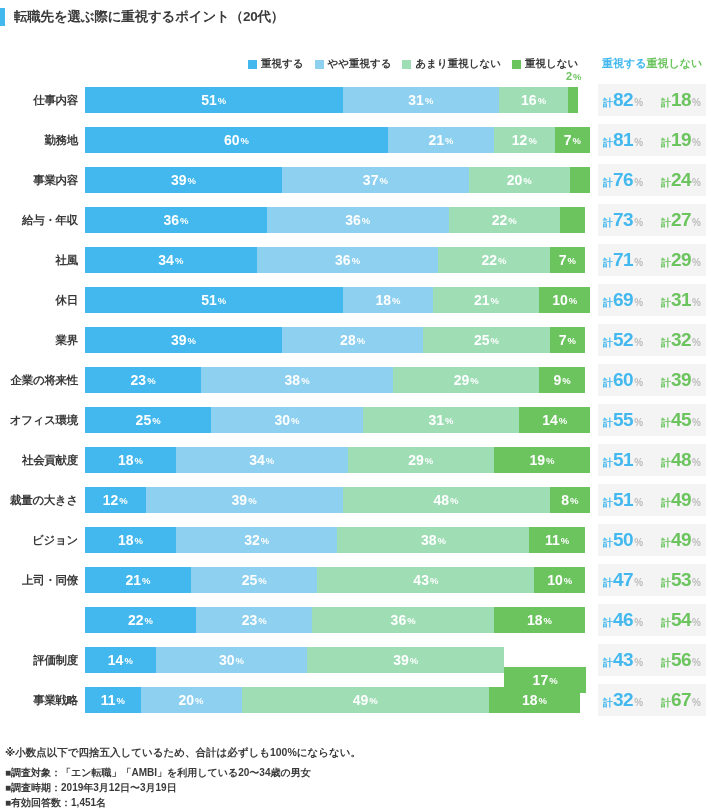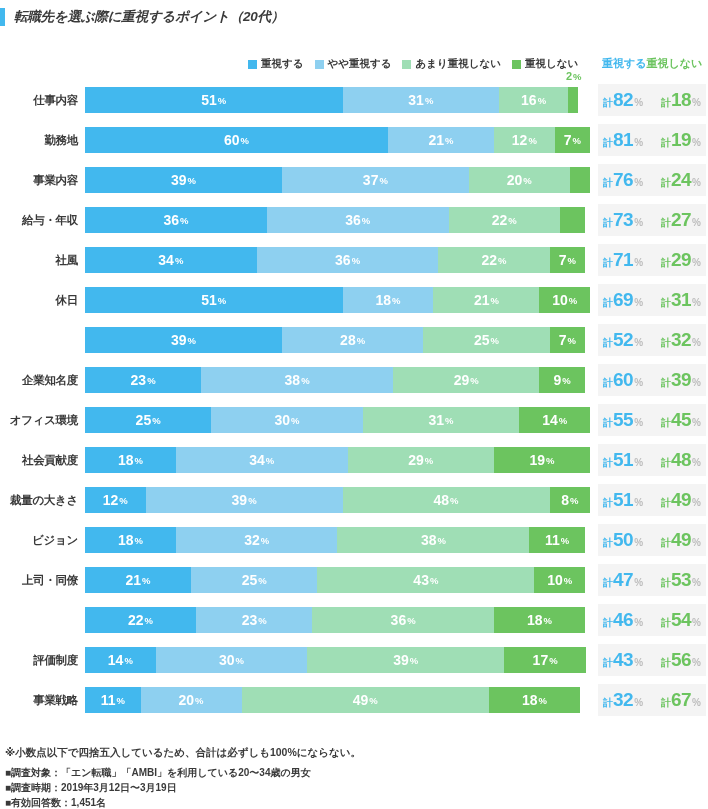--- a/index.html
+++ b/index.html
@@ -30,21 +30,20 @@
     height: 18px;
     background: #42b8ee;
     margin-right: 9px;
   }
   #title-text {
     font-size: 13.5px;
     font-weight: bold;
     color: #3a3a3a;
     letter-spacing: -0.2px;
     white-space: nowrap;
-    font-style: italic;
   }
 
   
   #legend {
     position: absolute;
     left: 248px;
     top: 57px;
     display: flex;
     align-items: center;
     gap: 11px;
@@ -456,20 +455,21 @@
           <span class="summary-pct">%</span>
         </div>
         <div class="summary-val summary-no">
           <span class="summary-prefix">計</span>
           <span class="summary-num">31</span>
           <span class="summary-pct">%</span>
         </div>
       </div>
     </div>
     <div class="row">
+      <div class="row-label">業界</div>
       <div class="bar">
         <div class="seg s1" style="width: 196.95px;">
           <span>39</span>
           <span class="pct-sign">%</span>
         </div>
         <div class="seg s2" style="width: 141.4px;">
           <span>28</span>
           <span class="pct-sign">%</span>
         </div>
         <div class="seg s3" style="width: 126.25px;">
@@ -488,21 +488,21 @@
           <span class="summary-pct">%</span>
         </div>
         <div class="summary-val summary-no">
           <span class="summary-prefix">計</span>
           <span class="summary-num">32</span>
           <span class="summary-pct">%</span>
         </div>
       </div>
     </div>
     <div class="row">
-      <div class="row-label">企業知名度</div>
+      <div class="row-label">企業の将来性</div>
       <div class="bar">
         <div class="seg s1" style="width: 116.15px;">
           <span>23</span>
           <span class="pct-sign">%</span>
         </div>
         <div class="seg s2" style="width: 191.9px;">
           <span>38</span>
           <span class="pct-sign">%</span>
         </div>
         <div class="seg s3" style="width: 146.45px;">
@@ -732,21 +732,21 @@
           <span class="pct-sign">%</span>
         </div>
         <div class="seg s2" style="width: 151.5px;">
           <span>30</span>
           <span class="pct-sign">%</span>
         </div>
         <div class="seg s3" style="width: 196.95px;">
           <span>39</span>
           <span class="pct-sign">%</span>
         </div>
-        <div class="seg s4" style="width: 82px;">
+        <div class="seg s4" style="width: 82px; margin-top: 20px;">
           <span>17</span>
           <span class="pct-sign">%</span>
         </div>
       </div>
       <div class="summary">
         <div class="summary-val summary-yes">
           <span class="summary-prefix">計</span>
           <span class="summary-num">43</span>
           <span class="summary-pct">%</span>
         </div>

